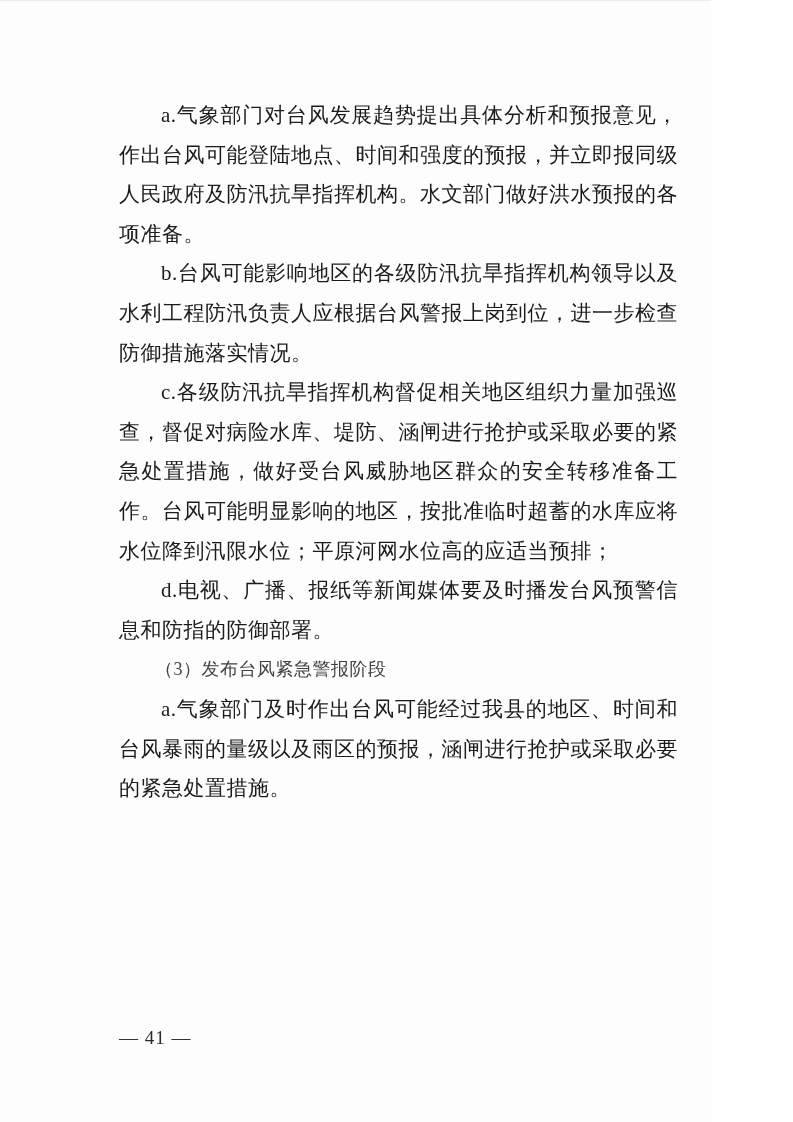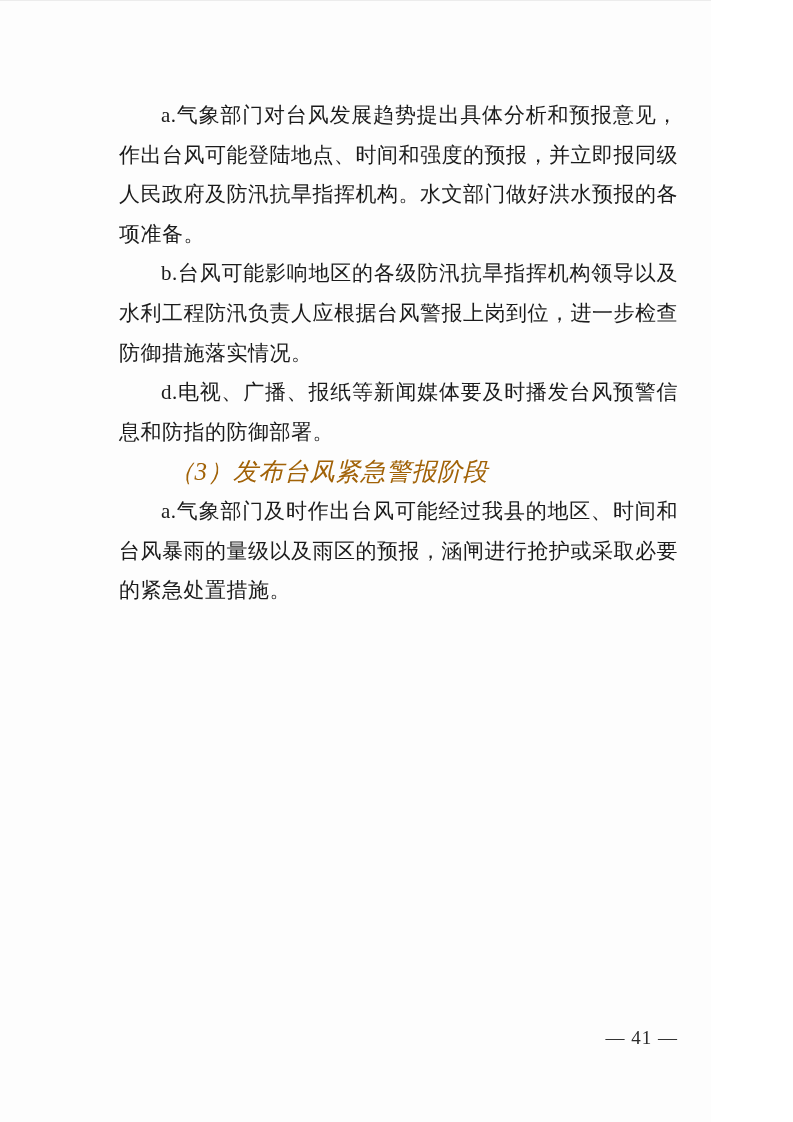--- a/index.html
+++ b/index.html
@@ -32,47 +32,46 @@
     line-height: 39.6px;
     letter-spacing: 0.5px;
     text-align: justify;
     text-align-last: left;
     text-indent: 2em;
     color: #1b1b1b;
     word-break: break-all;
   }
 
   .heading {
-    font-size: 25px;
+    font-size: 18px;
     line-height: 39.6px;
     letter-spacing: 0.5px;
     text-indent: 2em;
-    color: #a16207;
-    font-style: italic;
+    color: #404040;
   }
 
   .footer {
     position: absolute;
     left: 119px;
     top: 1026px;
     width: 559px;
-    text-align: right;
     font-size: 19px;
     letter-spacing: 1px;
     color: #2a2a2a;
   }
 </style>
 </head>
 <body>
 
 <div class="page">
 
   <div class="content">
     <p class="para">a.气象部门对台风发展趋势提出具体分析和预报意见，作出台风可能登陆地点、时间和强度的预报，并立即报同级人民政府及防汛抗旱指挥机构。水文部门做好洪水预报的各项准备。</p>
     <p class="para">b.台风可能影响地区的各级防汛抗旱指挥机构领导以及水利工程防汛负责人应根据台风警报上岗到位，进一步检查防御措施落实情况。</p>
+    <p class="para">c.各级防汛抗旱指挥机构督促相关地区组织力量加强巡查，督促对病险水库、堤防、涵闸进行抢护或采取必要的紧急处置措施，做好受台风威胁地区群众的安全转移准备工作。台风可能明显影响的地区，按批准临时超蓄的水库应将水位降到汛限水位；平原河网水位高的应适当预排；</p>
     <p class="para">d.电视、广播、报纸等新闻媒体要及时播发台风预警信息和防指的防御部署。</p>
     <p class="heading">（3）发布台风紧急警报阶段</p>
     <p class="para">a.气象部门及时作出台风可能经过我县的地区、时间和台风暴雨的量级以及雨区的预报，涵闸进行抢护或采取必要的紧急处置措施。</p>
   </div>
 
   <div class="footer">— 41 —</div>
 
 </div>
 
 </body></html>

